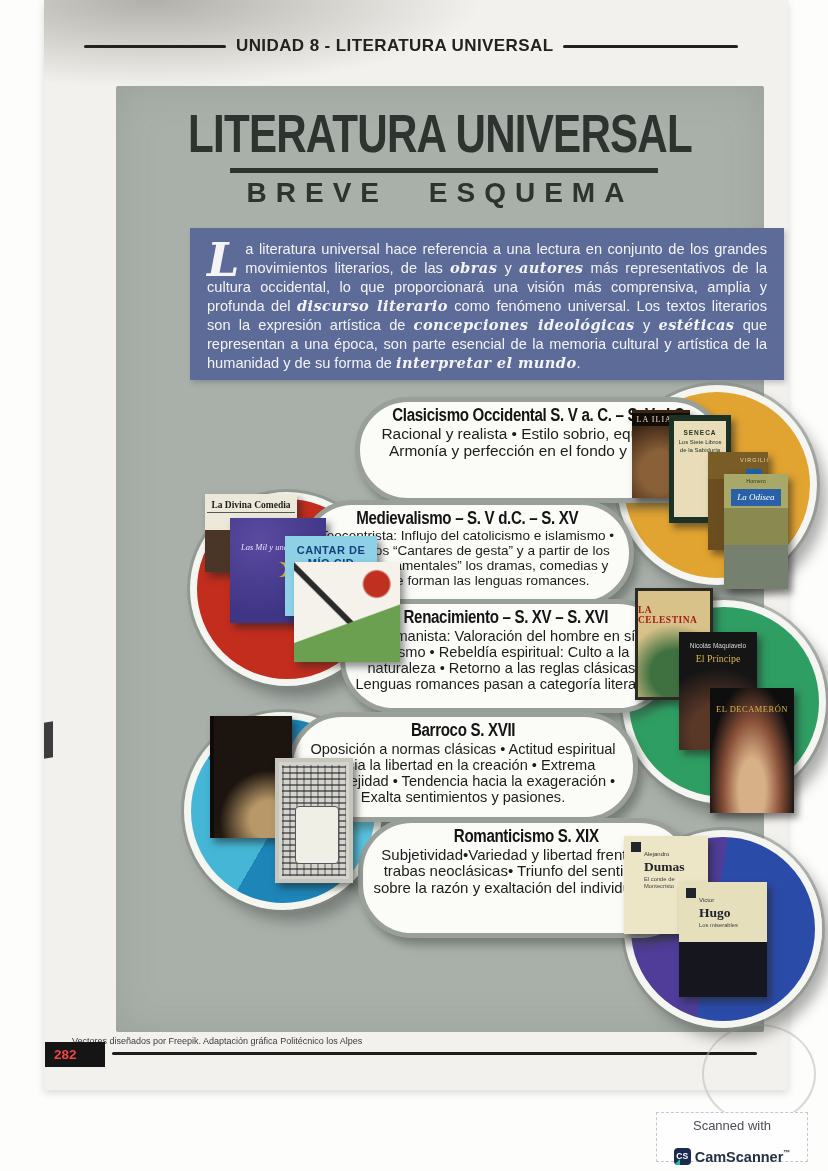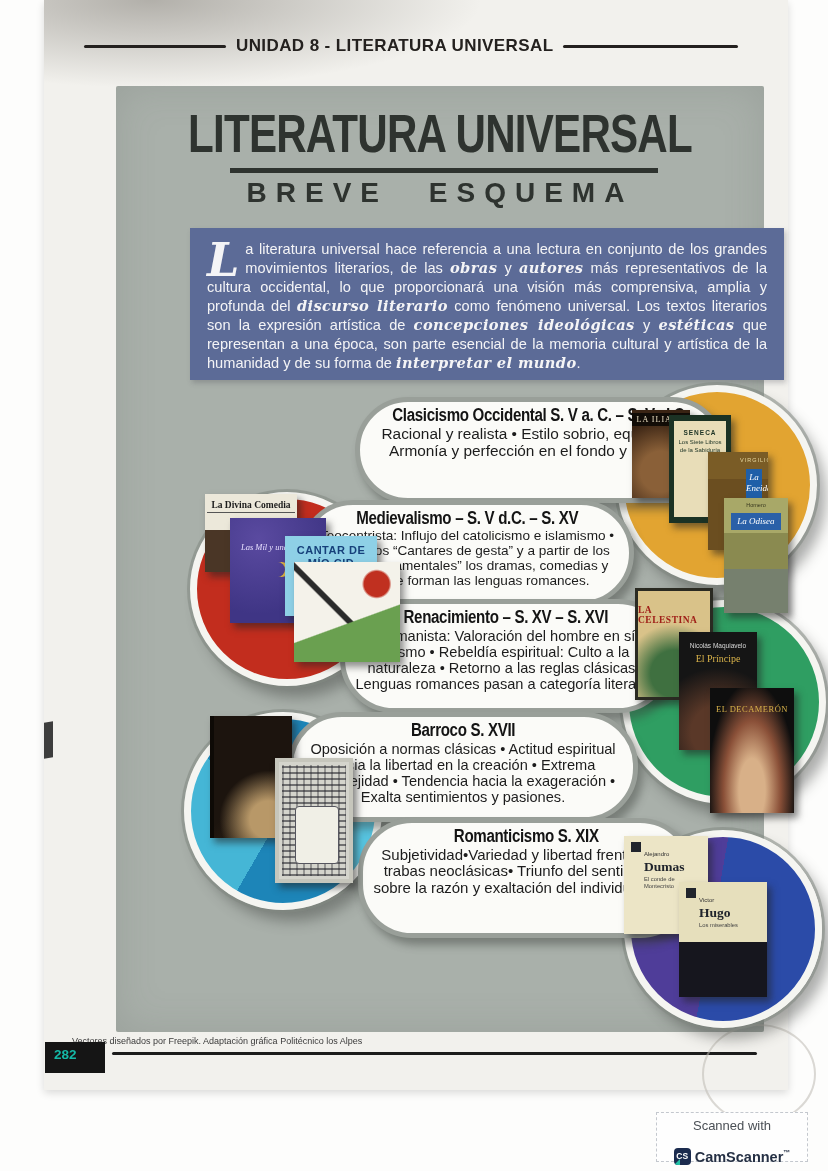--- a/index.html
+++ b/index.html
@@ -129,22 +129,22 @@
   .bk-dumas{left:528px;top:836px;width:84px;height:98px;background:#ece5c6;padding:6px 7px;}
   .bk-hugo{left:563px;top:882px;width:88px;height:115px;background:
        linear-gradient(rgba(0,0,0,0) 0 52%,#16161e 52%),#e6dfbc;padding:6px 7px;}
   .romcover .logo{width:10px;height:10px;background:#20242c;display:inline-block;vertical-align:top;}
   .romcover .a{font-size:6px;color:#333;display:inline-block;margin-left:3px;}
   .romcover .n{font-family:"Liberation Serif",serif;font-weight:bold;font-size:13.5px;color:#20242c;
        margin:0 0 2px 13px;line-height:1;}
   .romcover .t{font-size:5.8px;color:#444;margin-left:13px;line-height:1.3;width:52px;}
   
   .foot-note{position:absolute;left:28px;top:1036px;font-size:9px;color:#3a3a3a;}
-  .pageno{position:absolute;left:1px;top:1042px;width:60px;height:31px;background:#151515;
-       color:#14b8a6;font-weight:bold;font-size:13.5px;line-height:25px;padding-left:9px;
+  .pageno{position:absolute;left:1px;top:1042px;width:60px;height:25px;background:#151515;
+       color:#ef4444;font-weight:bold;font-size:13.5px;line-height:25px;padding-left:9px;
        box-sizing:border-box;}
   .foot-rule{position:absolute;left:68px;top:1052px;width:645px;height:3px;background:#1c1c1c;
        border-radius:2px;}
   
   .cs-badge{position:absolute;left:656px;top:1112px;width:152px;height:50px;background:#fefefe;
        border:1px dashed #c4c8ce;box-sizing:border-box;text-align:center;padding-top:5px;}
   .cs-badge .l1{font-size:13px;color:#4a4f55;}
   .cs-row{display:flex;align-items:center;justify-content:center;margin-top:15px;gap:4px;}
   .cs-logo{position:relative;width:17px;height:17px;background:#1b2b4e;border-radius:4px;
        color:#fff;font-size:8.5px;font-weight:bold;line-height:17px;text-align:center;}
@@ -190,21 +190,21 @@
       <div class="book bk-seneca" style="left:553px;top:329px;">
         <div class="inner">
           <div class="a">SENECA</div>
           <div class="t">Los Siete Libros de la Sabiduría</div>
         </div>
       </div>
       <div class="book bk-eneida" style="left:592px;top:366px;padding-left:32px;">
         <div class="a">VIRGILIO</div>
         <div class="t">La Eneida</div>
       </div>
-      <div class="book bk-odisea" style="left:608px;top:412px;">
+      <div class="book bk-odisea" style="left:608px;top:388px;">
         <div class="a">Homero</div>
         <div class="t">La Odisea</div>
       </div>
 
       <div class="circle c2" style="left:74px;top:406px;"></div>
       <div class="bubble b2" style="left:184px;top:414px;">
         <div class="p-title"><span class="cond">Medievalismo – S. V d.C. – S. XV</span></div>
         <div class="p-desc" style="font-size:13.6px;">Teocentrista: Influjo del catolicismo e islamismo • Surgen los “Cantares de gesta” y a partir de los “Autos sacramentales” los dramas, comedias y farsa • Se forman las lenguas romances.</div>
       </div>
       <div class="book bk-divina" style="left:89px;top:408px;">

